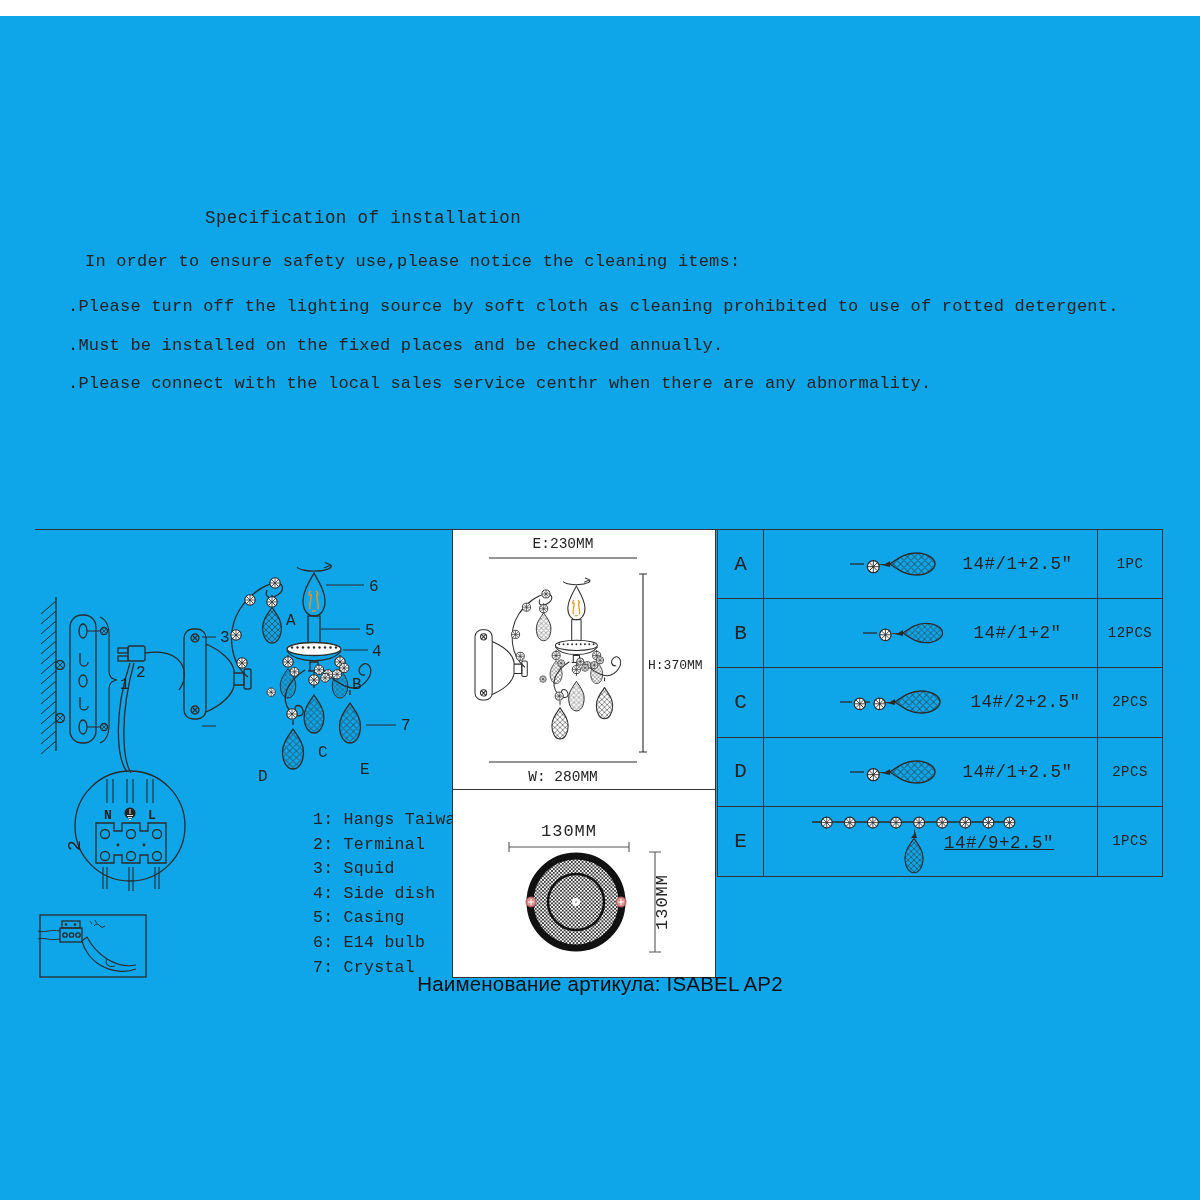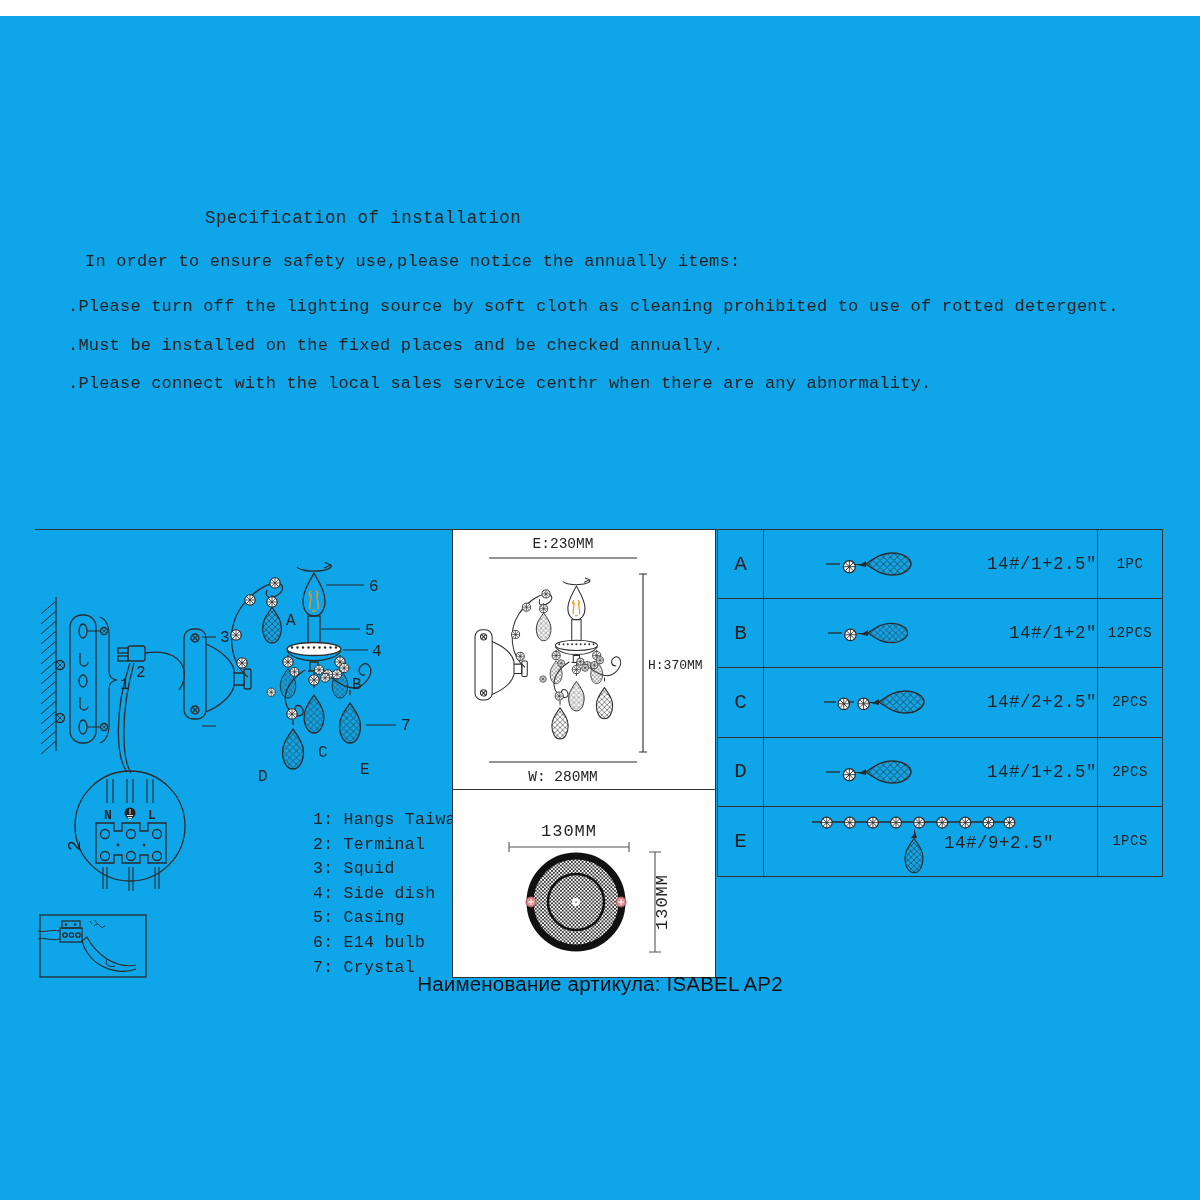--- a/index.html
+++ b/index.html
@@ -19,27 +19,27 @@
   
   .legend{left:313px;top:792px;font-size:16.5px;letter-spacing:.3px;}
   .legend div{line-height:24.6px;white-space:pre;}
   
   .ptable{left:717px;top:513px;width:446px;height:348px;border:1.6px solid #333;box-sizing:border-box;
           display:grid;grid-template-rows:repeat(5,1fr);}
   .trow{display:grid;grid-template-columns:46px 1fr 64px;border-bottom:1.4px solid #333;}
   .trow:last-child{border-bottom:none;}
   .tcell{border-right:1.4px solid #333;display:flex;align-items:center;justify-content:center;}
   .tcell:last-child{border-right:none;}
-  .tcell.mid{justify-content:space-between;position:relative;}
+  .tcell.mid{justify-content:center;position:relative;}
   .cell-letter{font-size:21px;}
   .cell-qty{font-size:14px;letter-spacing:.5px;}
   .size-label{font-size:17.5px;letter-spacing:.5px;margin-left:20px;}
   .rowicon{margin-left:60px;flex:0 0 auto;}
   .eicon{position:absolute;left:48px;top:3px;}
-  .esize{position:absolute;left:180px;top:26px;margin-left:0;}
+  .esize{position:absolute;left:180px;top:26px;margin-left:0;text-decoration:underline;}
   
   .footer{left:0;top:956px;width:1200px;text-align:center;
           font-family:"Liberation Sans","DejaVu Sans",sans-serif;font-size:20.5px;color:#0d0d0d;letter-spacing:.2px;}
   svg{display:block;}
   svg text{font-family:"Liberation Mono","DejaVu Sans Mono",monospace;fill:#222;}
 </style>
 </head>
 <body>
 
 <div id="page">
@@ -123,21 +123,21 @@
         <use href="#beadF" x="170" y="117" transform="scale(0.9)"></use>
           <use href="#beadF" x="178" y="110" transform="scale(0.9)"></use>
         <path d="M166,121 V126"></path>
           <use href="#beadF" x="166" y="128" transform="scale(0.85)"></use>
         <use href="#dropV" transform="translate(166,136) scale(0.95)"></use>
       </g>
     </defs>
   </svg>
 
   <div class="abs spec-title">Specification of installation</div>
-  <div class="abs spec-intro">In order to ensure safety use,please notice the annually items:</div>
+  <div class="abs spec-intro">In order to ensure safety use,please notice the cleaning items:</div>
   <div class="abs spec-items">
     <div>.Please turn off the lighting source by soft cloth as cleaning prohibited to use of rotted detergent.</div>
     <div>.Must be installed on the fixed places and be checked annually.</div>
     <div>.Please connect with the local sales service centhr when there are any abnormality.</div>
   </div>
 
   <div class="abs top-rule"></div>
 
   <svg class="abs" style="left:30px;top:513px" width="422" height="452" viewBox="0 0 422 452">
     <g stroke="#2b2b2b" stroke-width="1.3" fill="none">

